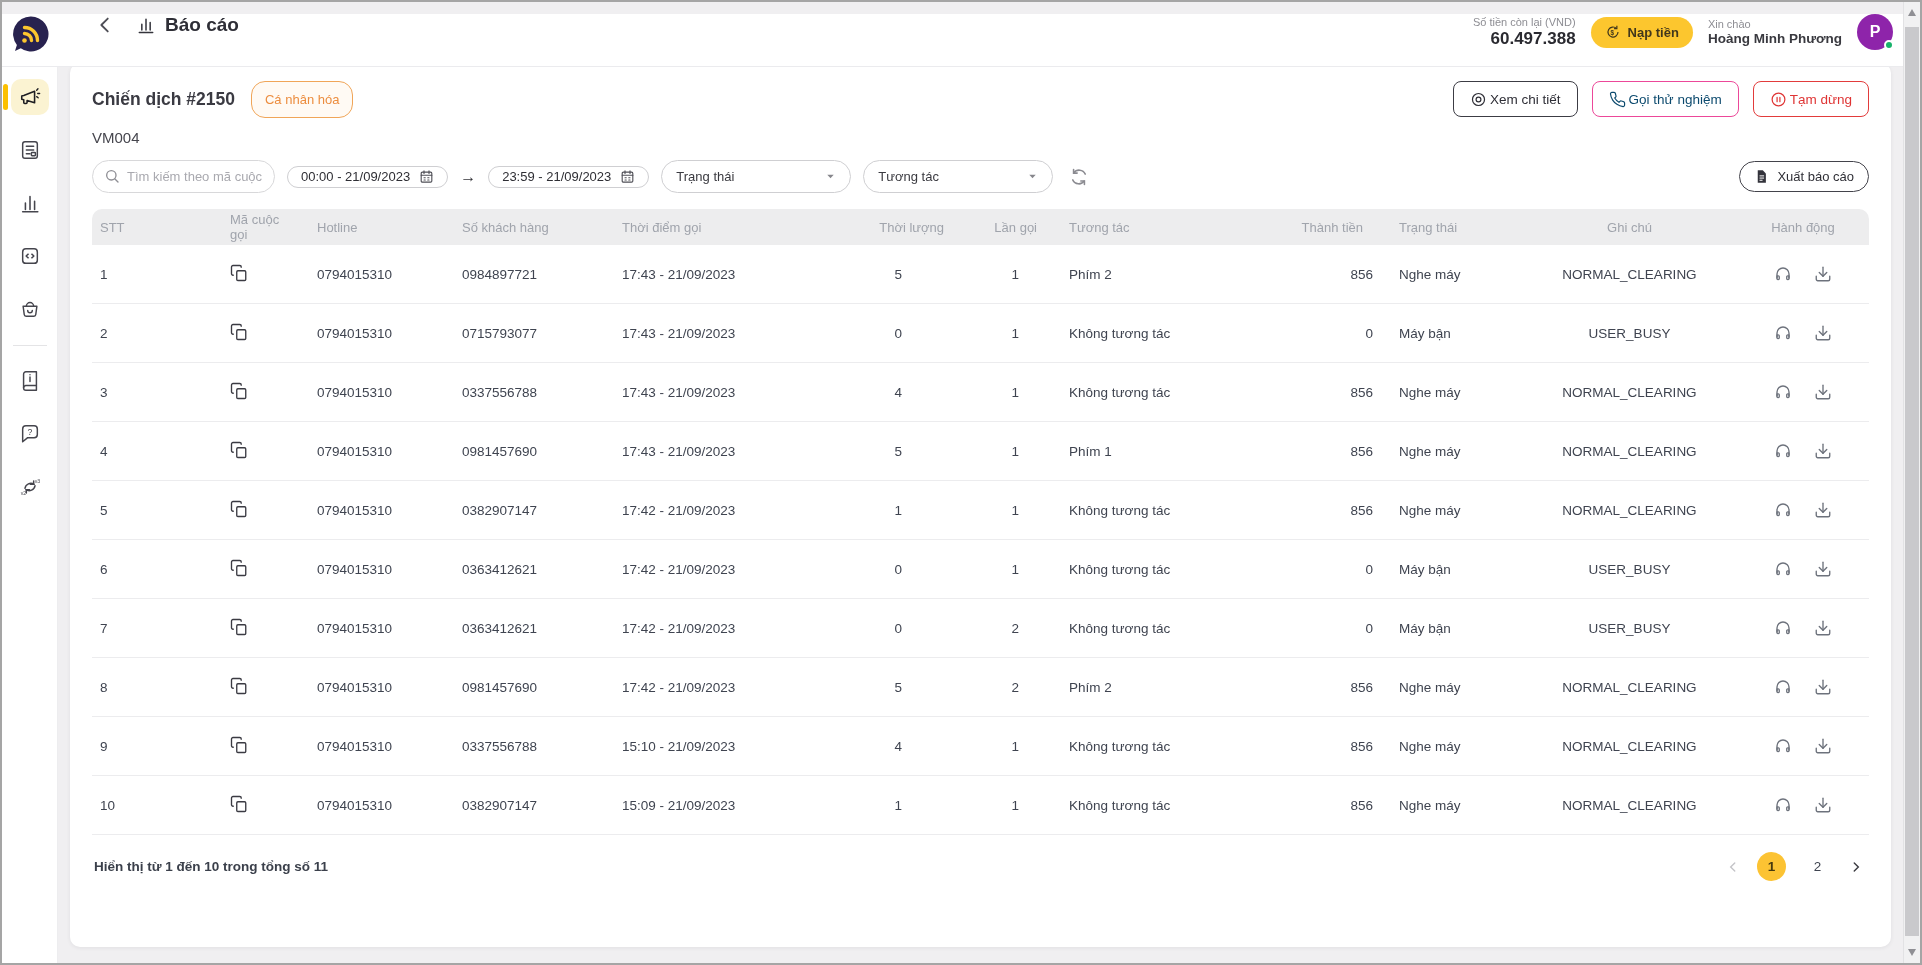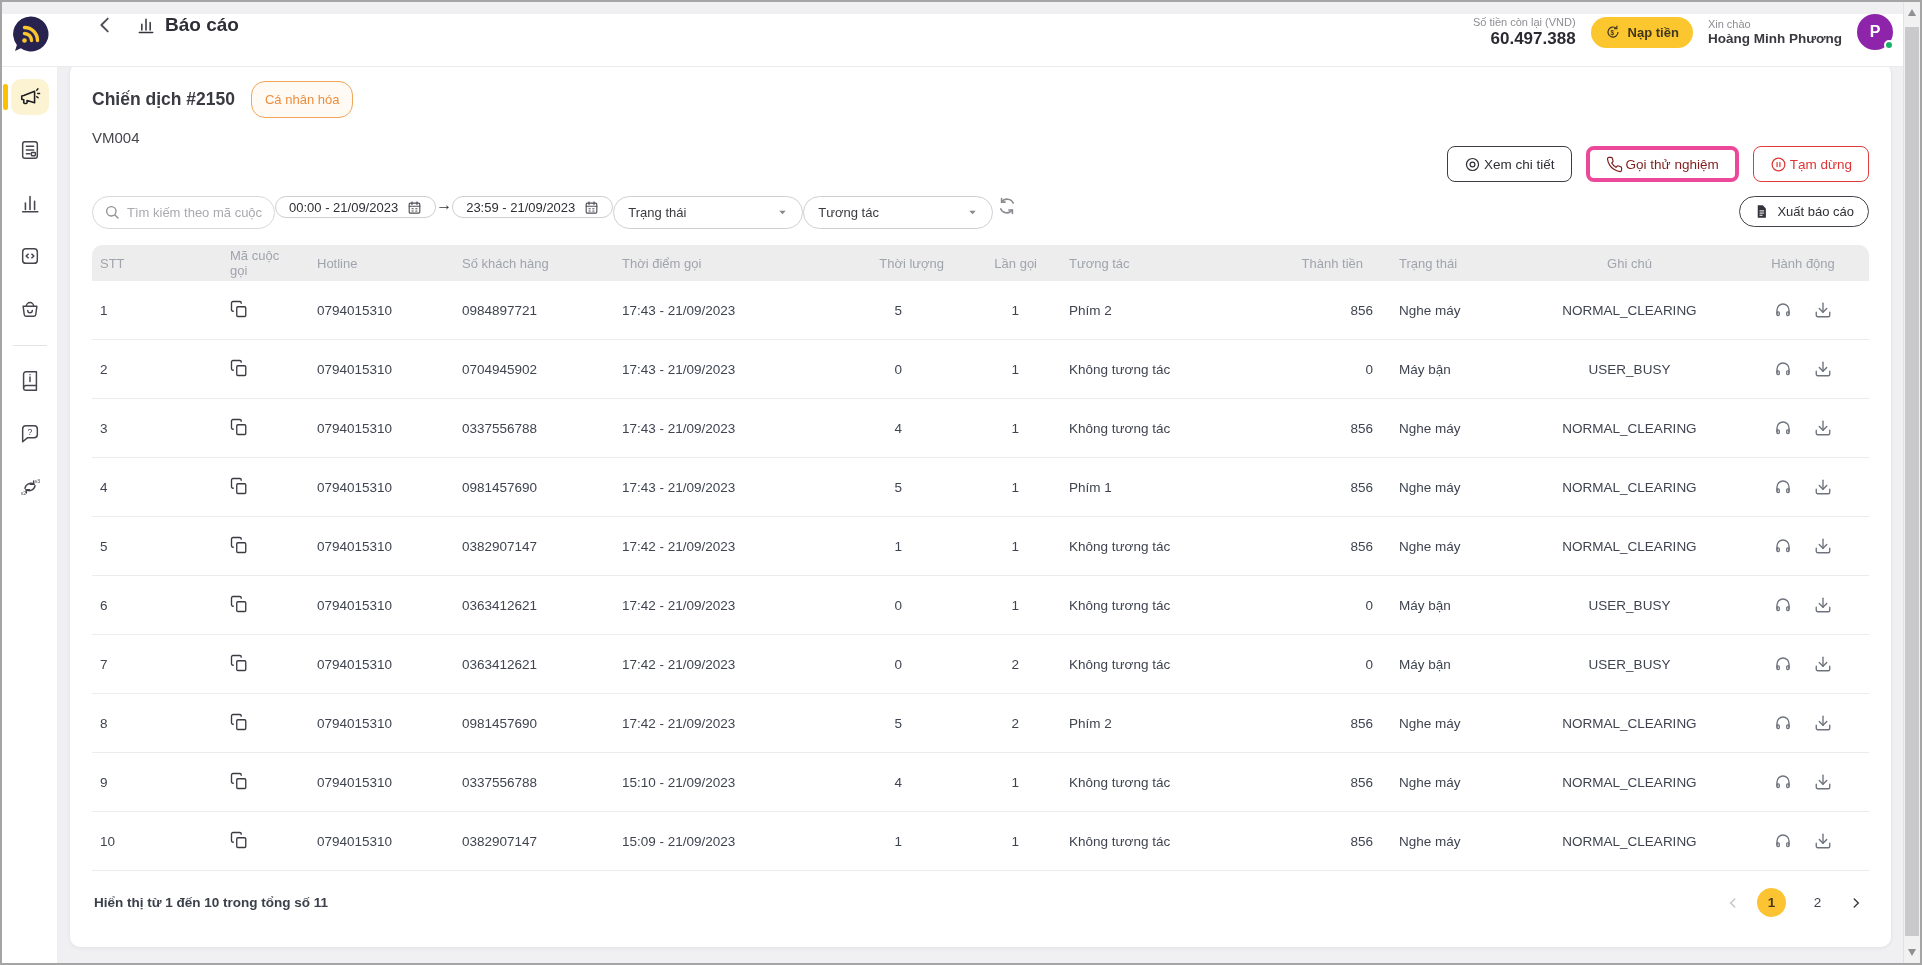--- a/index.html
+++ b/index.html
@@ -43,43 +43,43 @@
   .side-item svg { width:22px; height:22px; }
   .side-item.active { background:#fbf3d2; color:#1d1d22; margin-top:24px; }
   .active-bar { position:absolute; left:-8px; top:5px; width:5px; height:26px; background:#fcc000; border-radius:3px; }
   .side-divider { width:34px; border-top:1px solid #e4e4e6; margin-top:18px; }
 
   
   .main { position:absolute; top:53px; left:56px; right:17px; bottom:0; background:#f0eff1; }
   .card { position:absolute; left:12px; right:12px; top:8px; bottom:16px; background:#fff; border-radius:10px;
           box-shadow:0 1px 4px rgba(30,30,40,0.07); padding:18px 22px 12px; display:flex; flex-direction:column; }
 
-  .card-head { display:flex; align-items:flex-start;flex-direction:column; }
+  .card-head { display:flex; align-items:flex-start; }
   .campaign-title-row { display:flex; align-items:center; gap:16px; }
   .campaign-title { font-size:17.5px; font-weight:700; color:#3a3a42; }
   .campaign-badge { border:1px solid #f0a558; color:#ec8d3f; background:#fffaf4; font-size:13px;
                     padding:10px 13px; border-radius:14px; }
   .campaign-sub { font-size:15px; color:#46464e; margin-top:11px; }
   .head-actions { margin-left:auto; display:flex; gap:14px; }
   .action-btn { height:36px; border-radius:8px; background:#fff; display:flex; align-items:center; gap:3px;
                 padding:0 16px; font-size:13.5px; font-weight:500; cursor:pointer; font-family:inherit; }
   .action-btn svg { width:17px; height:17px; }
   .btn-dark  { border:1px solid #3c3c44; color:#2e2e36; }
-  .btn-green { border:4px solid #ec4899; color:#7f1d1d;text-align:center; }
+  .btn-green { border:1px solid #ec4899; color:#0c4a6e;text-align:center; }
   .btn-red   { border:1px solid #e23b3b; color:#df3434; }
 
   
   .tabs { display:flex; gap:38px; margin-top:18px; border-bottom:1px solid #e8e8ea; padding:0 4px; }
   .tab { font-size:13.5px; color:#81868f; padding:10px 2px 14px; cursor:pointer; position:relative; white-space:nowrap; }
   .tab.active { color:#2c2c34; font-weight:700; }
   .tab-annotation { position:absolute; left:-13px; right:-13px; top:-4px; bottom:0;
                     border:3px solid #e8433b; pointer-events:none; }
 
   
-  .filters { display:flex; align-items:flex-start; gap:0; margin-top:14px; }
+  .filters { display:flex; align-items:center; gap:12px; margin-top:14px; }
   .search-box { position:relative; }
   .search-box input { width:183px; height:33px; border:1px solid #d8d8da; border-radius:17px; padding:0 12px 0 34px;
                       font-size:13px; color:#3c3c42; outline:none; font-family:inherit; }
   .search-box input::placeholder { color:#a9a9af; }
   .search-icon { position:absolute; left:12px; top:8px; width:16px; height:16px; color:#8e8e94; }
   .date-box { height:22px; border:1px solid #cfcfd2; border-radius:17px; display:flex; align-items:center;
               gap:9px; padding:0 13px; font-size:13px; color:#2e2e34; cursor:pointer; }
   .date-box svg { width:15px; height:15px; color:#4e4e55; }
   .range-arrow { font-size:16px; color:#333338; }
   .select-box { width:190px; height:33px; border:1px solid #cfcfd2; border-radius:17px; display:flex;
@@ -388,21 +388,21 @@
             <div class="c1">2</div>
             <div class="c2">
               <button class="copy-btn">
                 <svg viewBox="0 0 24 24" fill="none" stroke="currentColor" stroke-width="1.8" stroke-linejoin="round">
                     <rect x="9" y="9" width="12" height="13" rx="1.5"></rect>
                     <path d="M5 15H4a2 2 0 0 1-2-2V4a2 2 0 0 1 2-2h9a2 2 0 0 1 2 2v1"></path>
                   </svg>
               </button>
             </div>
             <div class="c3">0794015310</div>
-            <div class="c4">0704945902</div>
+            <div class="c4">0715793077</div>
             <div class="c5">17:43 - 21/09/2023</div>
             <div class="c6">0</div>
             <div class="c7">1</div>
             <div class="c8">Không tương tác</div>
             <div class="c9">0</div>
             <div class="c10">Máy bận</div>
             <div class="c11">USER_BUSY</div>
             <div class="c12">
               <svg class="row-icon" viewBox="0 0 24 24" fill="none" stroke="currentColor" stroke-width="1.8" stroke-linejoin="round">
                   <path d="M4 18v-6a8 8 0 0 1 16 0v6"></path>

